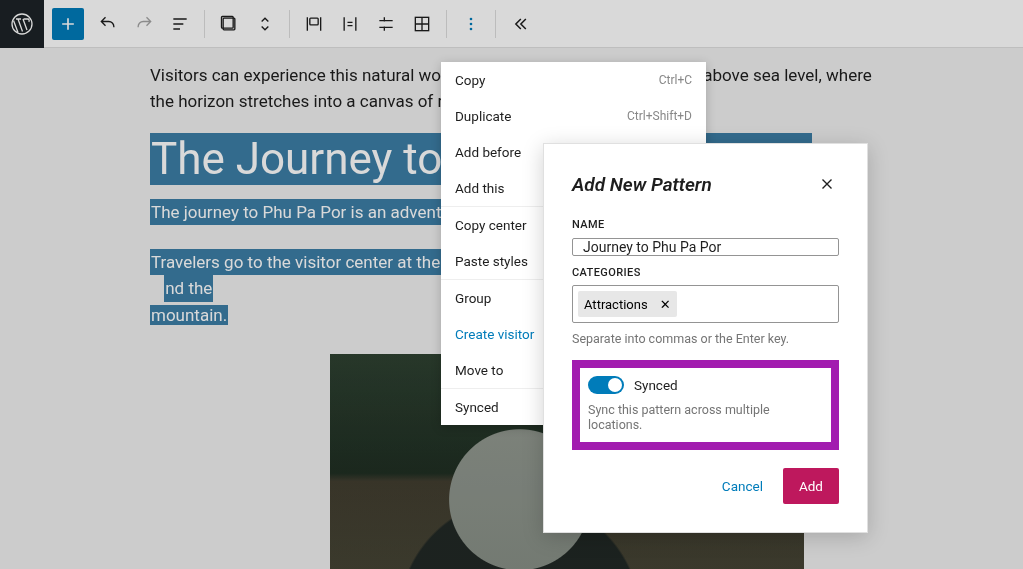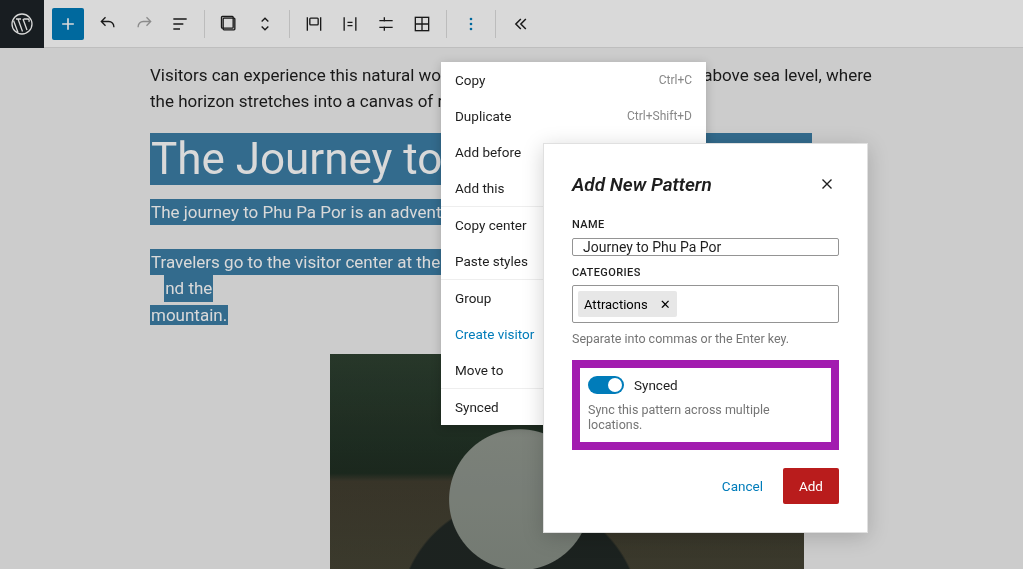--- a/index.html
+++ b/index.html
@@ -53,21 +53,21 @@
   .cat-x { font-size: 13px; }
   .helper { font-size: 12.5px; color: #757575; margin-bottom: 14px; }
   .synced-block { border: 8px solid #a21caf; padding: 8px 8px 10px 8px; margin-bottom: 18px; }
   .synced-row { display: flex; align-items: center; gap: 10px; margin-bottom: 8px; }
   .toggle { width: 36px; height: 18px; background: #007cba; border-radius: 18px; position: relative; }
   .toggle::after { content: ""; position: absolute; right: 2px; top: 2px; width: 14px; height: 14px; background: #fff; border-radius: 50%; }
   .synced-label { font-size: 13.5px; color: #1e1e1e; }
   .synced-desc { font-size: 12.5px; color: #757575; }
   .dlg-actions { display: flex; justify-content: flex-end; gap: 14px; align-items: center; }
   .btn-cancel { color: #007cba; font-size: 13.5px; padding: 8px 6px; cursor: pointer; }
-  .btn-add { background: #b91c1c; color: #fff; font-size: 13.5px; padding: 10px 16px; border: none; border-radius: 2px; cursor: pointer; }
+  .btn-add { background: #be185d; color: #fff; font-size: 13.5px; padding: 10px 16px; border: none; border-radius: 2px; cursor: pointer; }
 </style>
 </head>
 <body>
 
 <div class="overlay"></div>
 
 <div class="toolbar">
   <div class="wp-logo">
     <svg viewBox="0 0 24 24" fill="none" stroke="currentColor" stroke-width="1.3">
         <circle cx="12" cy="12" r="10"></circle>

